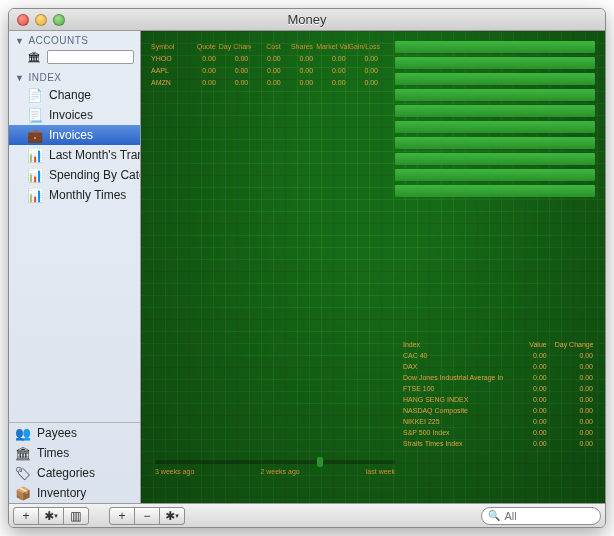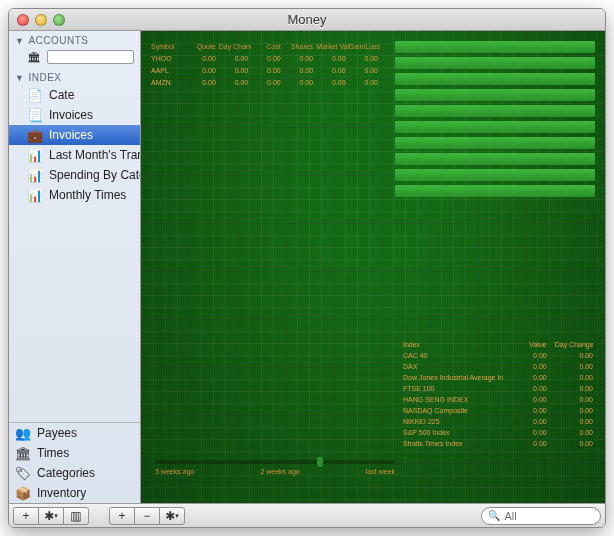--- a/index.html
+++ b/index.html
@@ -87,21 +87,21 @@
           <span class="icn">🏛</span>
           <div class="field"></div>
         </div>
         <div class="sb-header">
           <span class="tri">▼</span>
           <span>INDEX</span>
         </div>
         <div id="manage-list">
             <div class="sb-item">
               <span class="icn">📄</span>
-              <span>Cate</span>
+              <span>Change</span>
             </div>
             <div class="sb-item">
               <span class="icn">📃</span>
               <span>Invoices</span>
             </div>
             <div class="sb-item selected">
               <span class="icn">💼</span>
               <span>Invoices</span>
             </div>
             <div class="sb-item">

